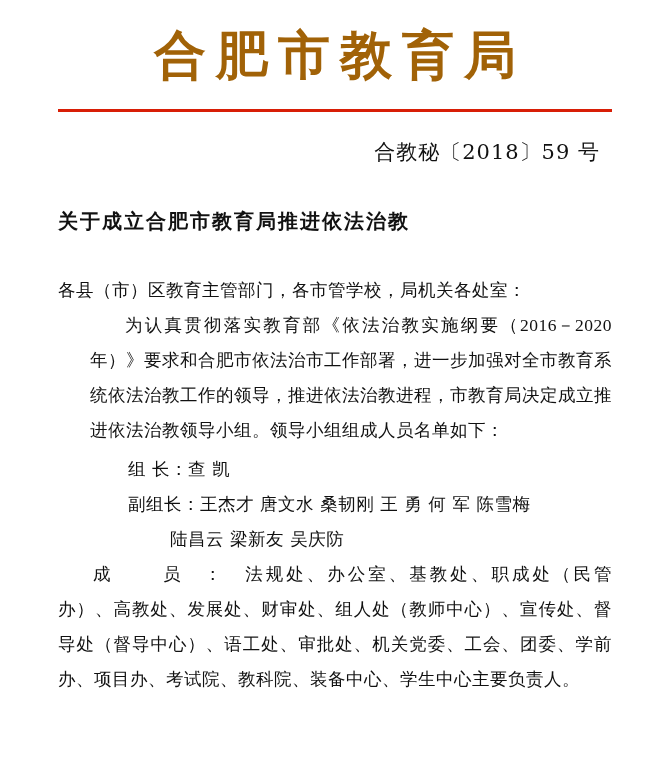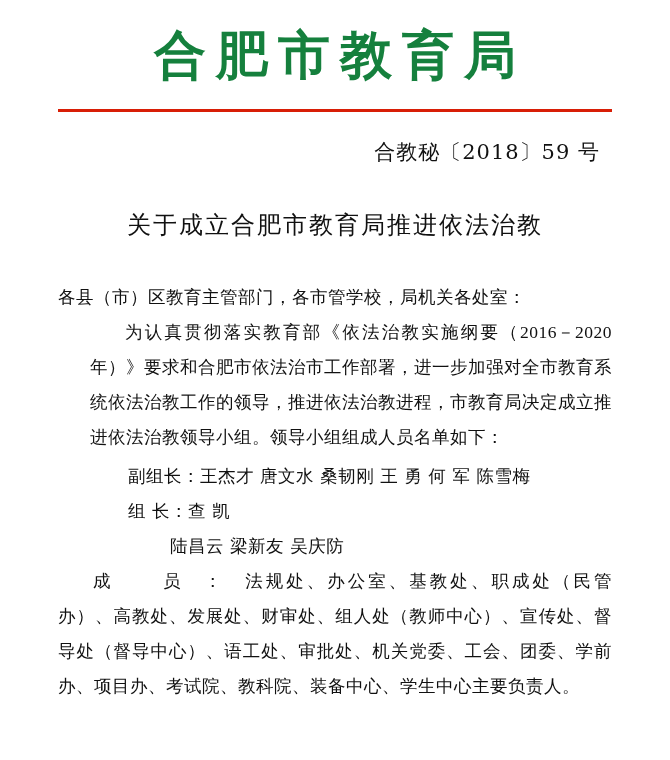--- a/index.html
+++ b/index.html
@@ -19,21 +19,21 @@
     width: 670px;
     height: 760px;
     box-sizing: border-box;
     padding: 0 58px;
   }
   .masthead {
     text-align: center;
     padding-top: 22px;
   }
   .masthead-title {
-    color: #15803d;
+    color: #a16207;
     font-family: "DejaVu Serif", "Liberation Serif", serif;
     font-weight: bold;
     font-size: 52px;
     letter-spacing: 10px;
     line-height: 1.25;
     text-indent: 10px;
     white-space: nowrap;
   }
   .red-rule {
     margin-top: 22px;
@@ -43,23 +43,23 @@
   }
   .doc-number {
     margin-top: 26px;
     text-align: right;
     font-size: 21px;
     letter-spacing: 1px;
     padding-right: 12px;
   }
   .doc-title {
     margin-top: 38px;
-    text-align: center;
-    font-weight: normal;
-    font-size: 24px;
+    text-align: left;
+    font-weight: bold;
+    font-size: 20px;
     line-height: 1.75;
     letter-spacing: 2px;
   }
   .doc-title .line {
     display: block;
   }
   .body-text {
     margin-top: 34px;
     font-size: 17.5px;
     line-height: 2.0;
@@ -122,24 +122,24 @@
     <span class="line">关于成立合肥市教育局推进依法治教</span>
   </div>
 
   <div class="body-text">
     <p class="para">各县（市）区教育主管部门，各市管学校，局机关各处室：</p>
     <p class="para indent">为认真贯彻落实教育部《依法治教实施纲要（2016－2020年）》要求和合肥市依法治市工作部署，进一步加强对全市教育系统依法治教工作的领导，推进依法治教进程，市教育局决定成立推进依法治教领导小组。领导小组组成人员名单如下：</p>
   </div>
 
   <div class="roster">
     <div class="roster-row">
-      <span class="label">副组长：</span><span>王杰才  唐文水  桑韧刚  王 勇  何 军  陈雪梅</span>
+      <span class="label">组  长：</span><span>查 凯</span>
     </div>
     <div class="roster-row">
-      <span class="label">组  长：</span><span>查 凯</span>
+      <span class="label">副组长：</span><span>王杰才  唐文水  桑韧刚  王 勇  何 军  陈雪梅</span>
     </div>
     <div class="roster-row cont">
       <span>陆昌云  梁新友  吴庆防</span>
     </div>
   </div>
 
   <div class="members">
     <span class="label">成  员：</span><span>法规处、办公室、基教处、职成处（民管办）、高教处、发展处、财审处、组人处（教师中心）、宣传处、督导处（督导中心）、语工处、审批处、机关党委、工会、团委、学前办、项目办、考试院、教科院、装备中心、学生中心主要负责人。</span>
   </div>
 

